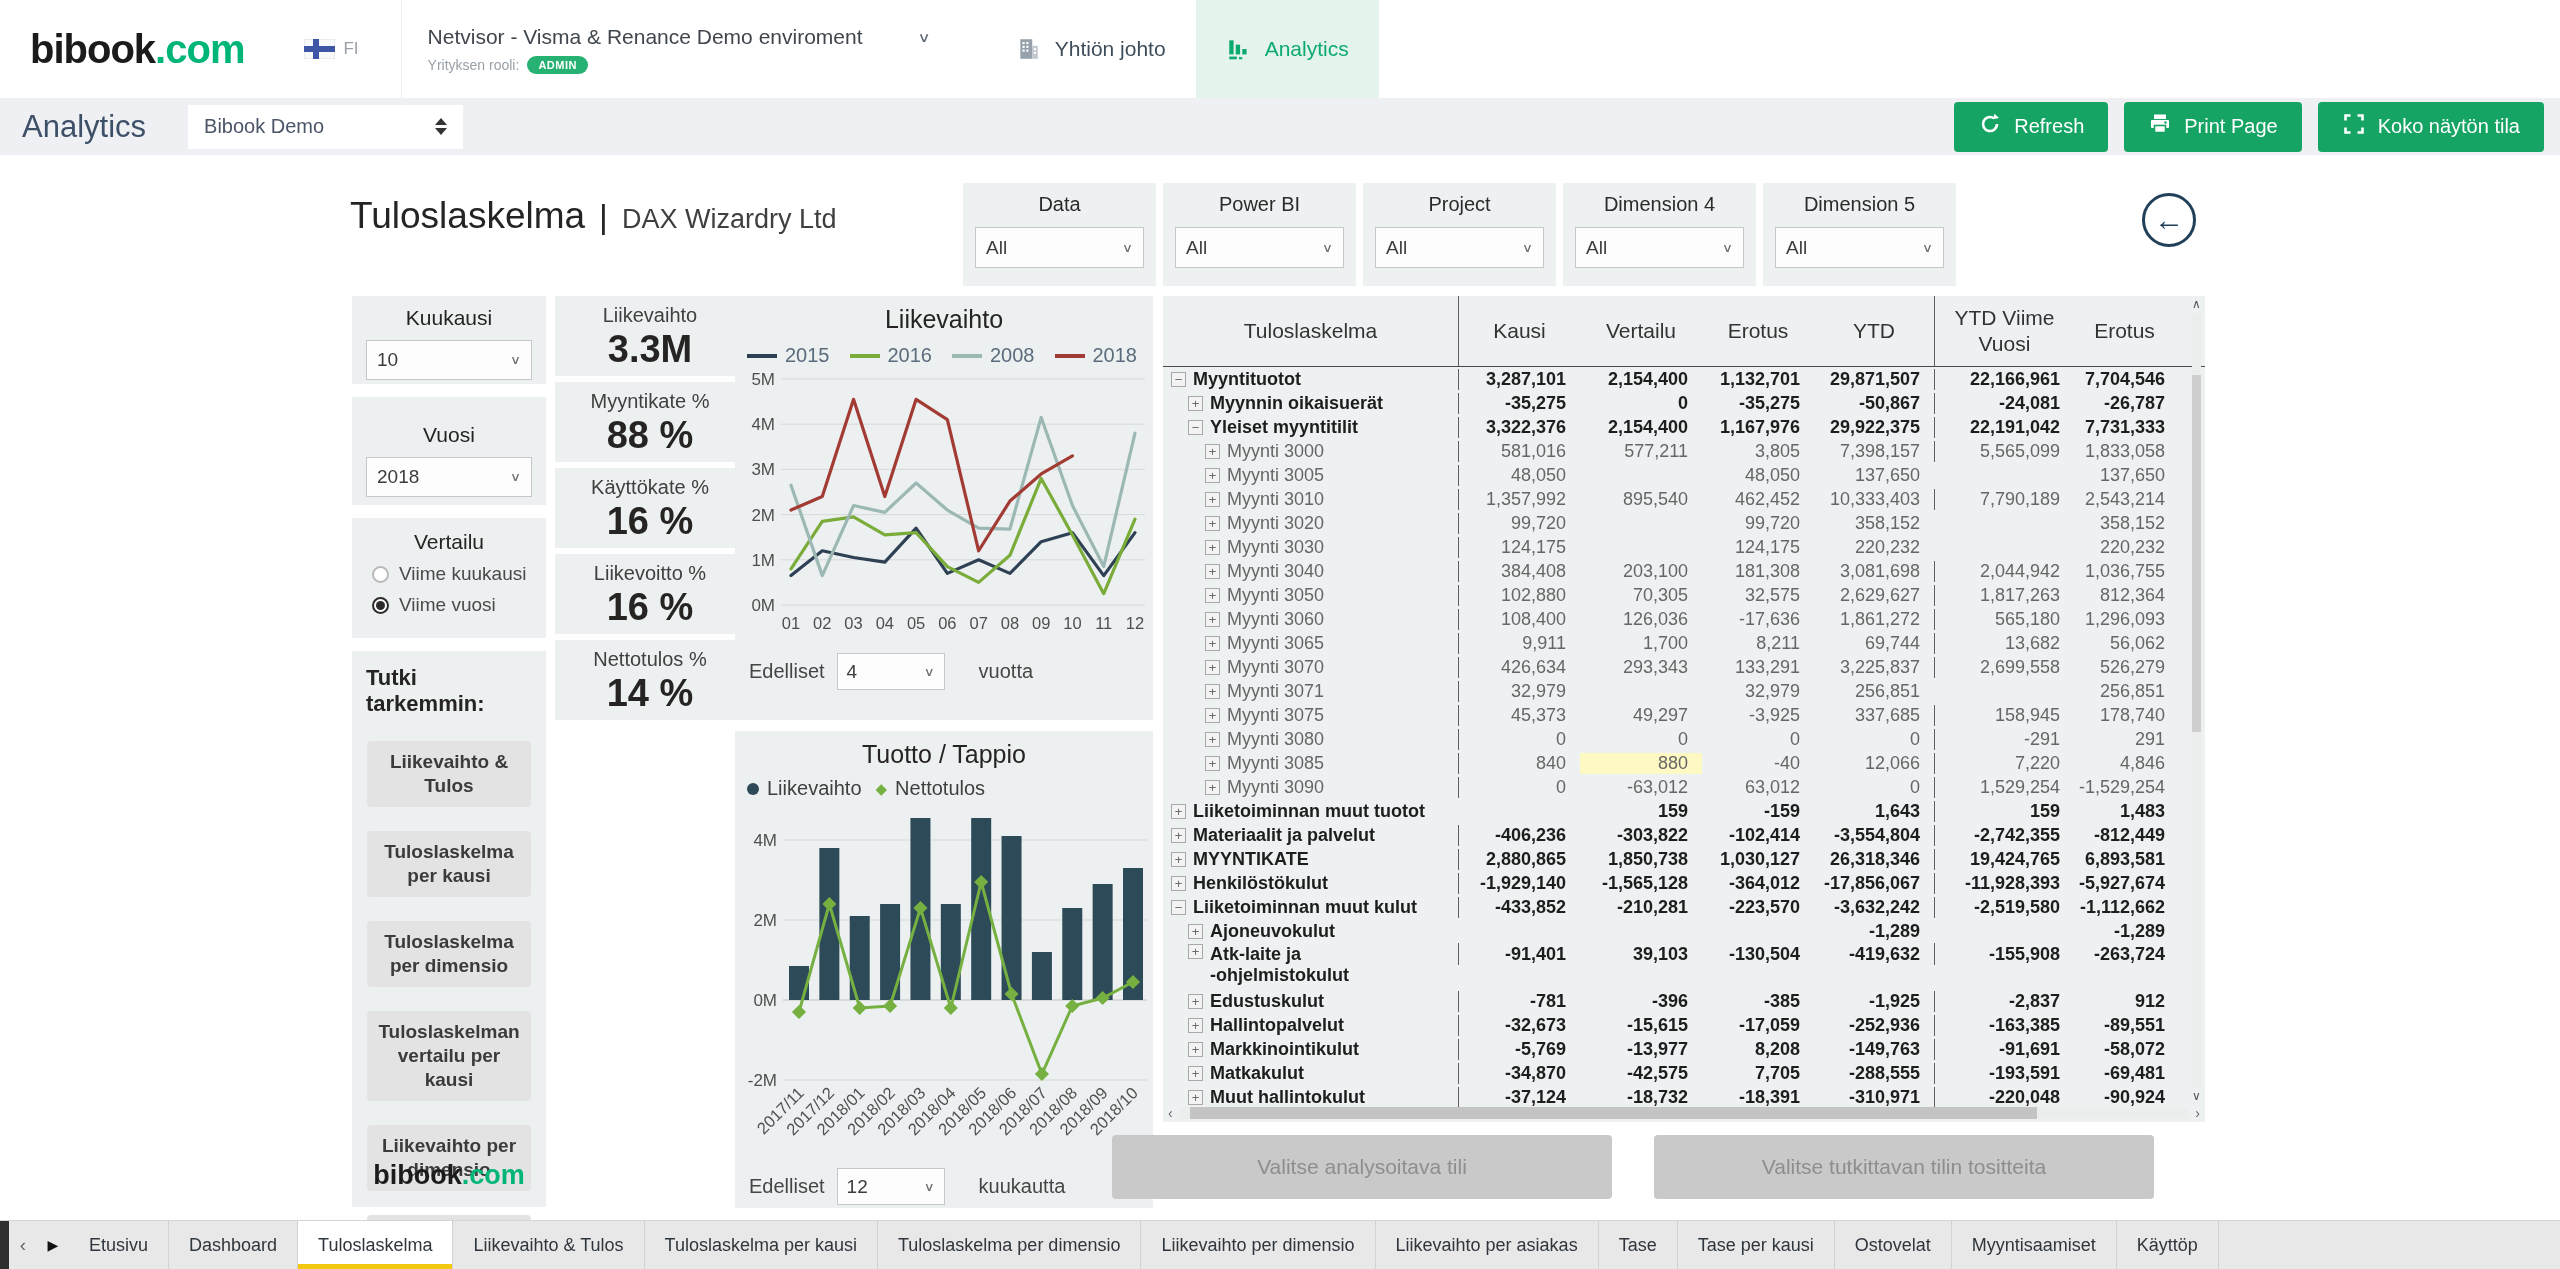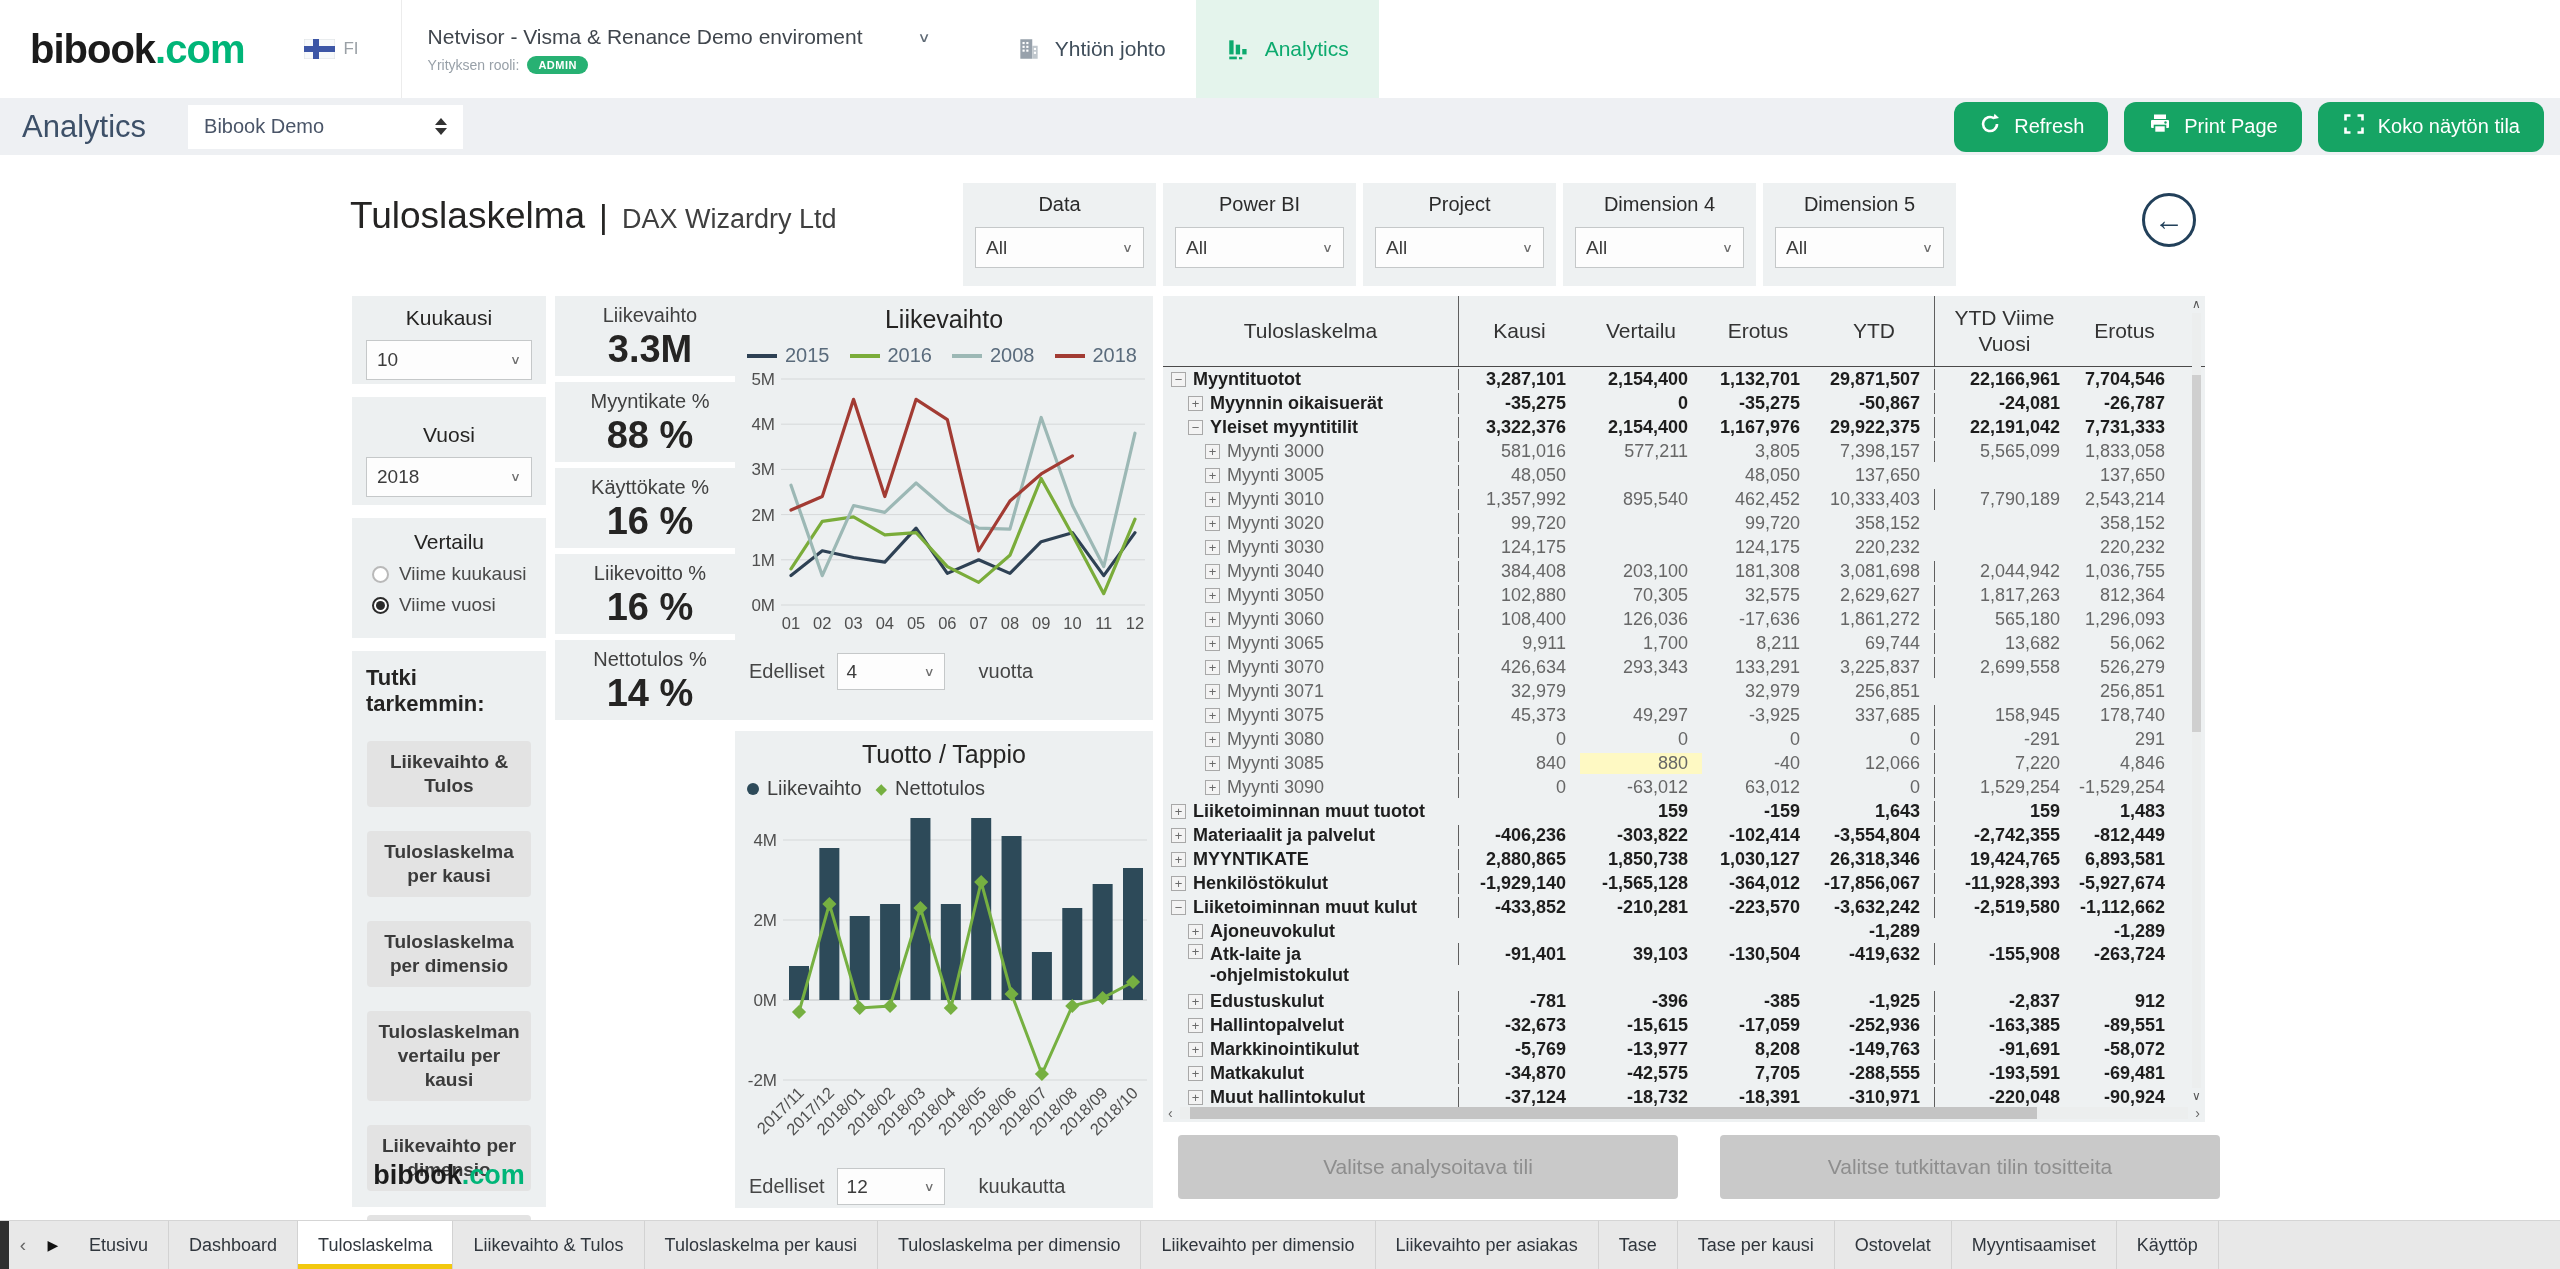--- a/index.html
+++ b/index.html
@@ -27,21 +27,21 @@
 
   
   .subbar{position:absolute;top:98px;left:0;right:0;height:57px;background:#eef0f3;border-bottom:1px solid #e3e5e8;display:flex;align-items:center;}
   .sub-title{font-size:31px;color:#3d5068;margin-left:22px;}
   .workspace{margin-left:42px;width:243px;height:44px;background:#fff;display:flex;align-items:center;padding:0 16px;font-size:20px;color:#4a5568;cursor:pointer;}
   .updown{margin-left:auto;display:flex;flex-direction:column;gap:3px;}
   .updown i{width:0;height:0;border-left:6px solid transparent;border-right:6px solid transparent;}
   .updown .up{border-bottom:7px solid #333;}
   .updown .dn{border-top:7px solid #333;}
   .actions{margin-left:auto;margin-right:16px;display:flex;gap:16px;}
-  .gbtn{height:50px;background:#16a464;color:#fff;font-size:20px;border:none;border-radius:12px;display:flex;align-items:center;gap:12px;padding:0 24px;cursor:pointer;}
+  .gbtn{height:50px;background:#16a464;color:#fff;font-size:20px;border:none;border-radius:4px;display:flex;align-items:center;gap:12px;padding:0 24px;cursor:pointer;}
 
   
   .report{position:absolute;top:155px;left:0;width:2560px;height:1066px;background:#fff;}
   .rpt-title{position:absolute;left:350px;top:40px;display:flex;align-items:baseline;white-space:nowrap;}
   .rpt-title .big{font-size:37px;color:#252423;}
   .rpt-title .sep{font-size:34px;color:#252423;margin:0 14px;font-weight:300;}
   .rpt-title .small{font-size:27px;color:#3f3f3f;}
   .filters{position:absolute;left:963px;top:28px;display:flex;gap:7px;}
   .slicer{width:193px;height:103px;background:#eef1f2;box-sizing:border-box;padding:10px 12px 0 12px;}
   .slicer-label{font-size:20px;color:#2b2b2b;text-align:center;}
@@ -109,21 +109,21 @@
   .m-vscroll{position:absolute;right:2px;top:3px;bottom:20px;width:13px;display:flex;flex-direction:column;align-items:center;font-size:12px;color:#555;}
   .m-vscroll .vtrack{flex:1;width:9px;background:#eceeee;margin:2px 0;position:relative;}
   .m-vscroll .vthumb{position:absolute;top:8%;left:0;width:9px;height:46%;background:#cfcfcf;}
   .varrow{cursor:pointer;line-height:12px;}
   .varrow.up{transform:rotate(180deg);}
   .m-hscroll{position:absolute;left:2px;right:2px;bottom:1px;height:16px;display:flex;align-items:center;gap:4px;font-size:14px;color:#666;}
   .m-hscroll .harrow{cursor:pointer;padding:0 3px;}
   .m-hscroll .htrack{flex:1;height:12px;background:#eceeee;position:relative;}
   .m-hscroll .hthumb{position:absolute;left:1%;top:0;height:12px;width:84%;background:#c4c4c4;}
 
-  .matrix-actions{position:absolute;left:1178px;top:980px;width:1042px;display:flex;justify-content:space-between;}
+  .matrix-actions{position:absolute;left:1112px;top:980px;width:1042px;display:flex;justify-content:space-between;}
   .dbtn{width:500px;height:64px;background:#c9c9c9;border:none;border-radius:4px;color:#8e8e8e;font-size:21px;display:flex;align-items:center;justify-content:center;cursor:default;font-family:inherit;}
 
   
   .pagebar{position:absolute;bottom:0;left:0;right:0;height:48px;background:#e8e8e8;border-top:1px solid #d5d5d5;display:flex;align-items:stretch;overflow:hidden;}
   .pager{display:flex;align-items:center;flex:none;}
   .pstrip{width:9px;height:48px;background:#2f2f2f;}
   .pprev{width:28px;text-align:center;color:#666;font-size:19px;cursor:pointer;}
   .pnext{width:32px;text-align:center;color:#111;font-size:14px;cursor:pointer;}
   .ftabs{display:flex;align-items:stretch;flex:none;}
   .ftab{display:flex;align-items:center;padding:0 20px;font-size:18px;color:#30363d;border-right:1px solid #d2d2d2;white-space:nowrap;cursor:pointer;box-sizing:border-box;}

